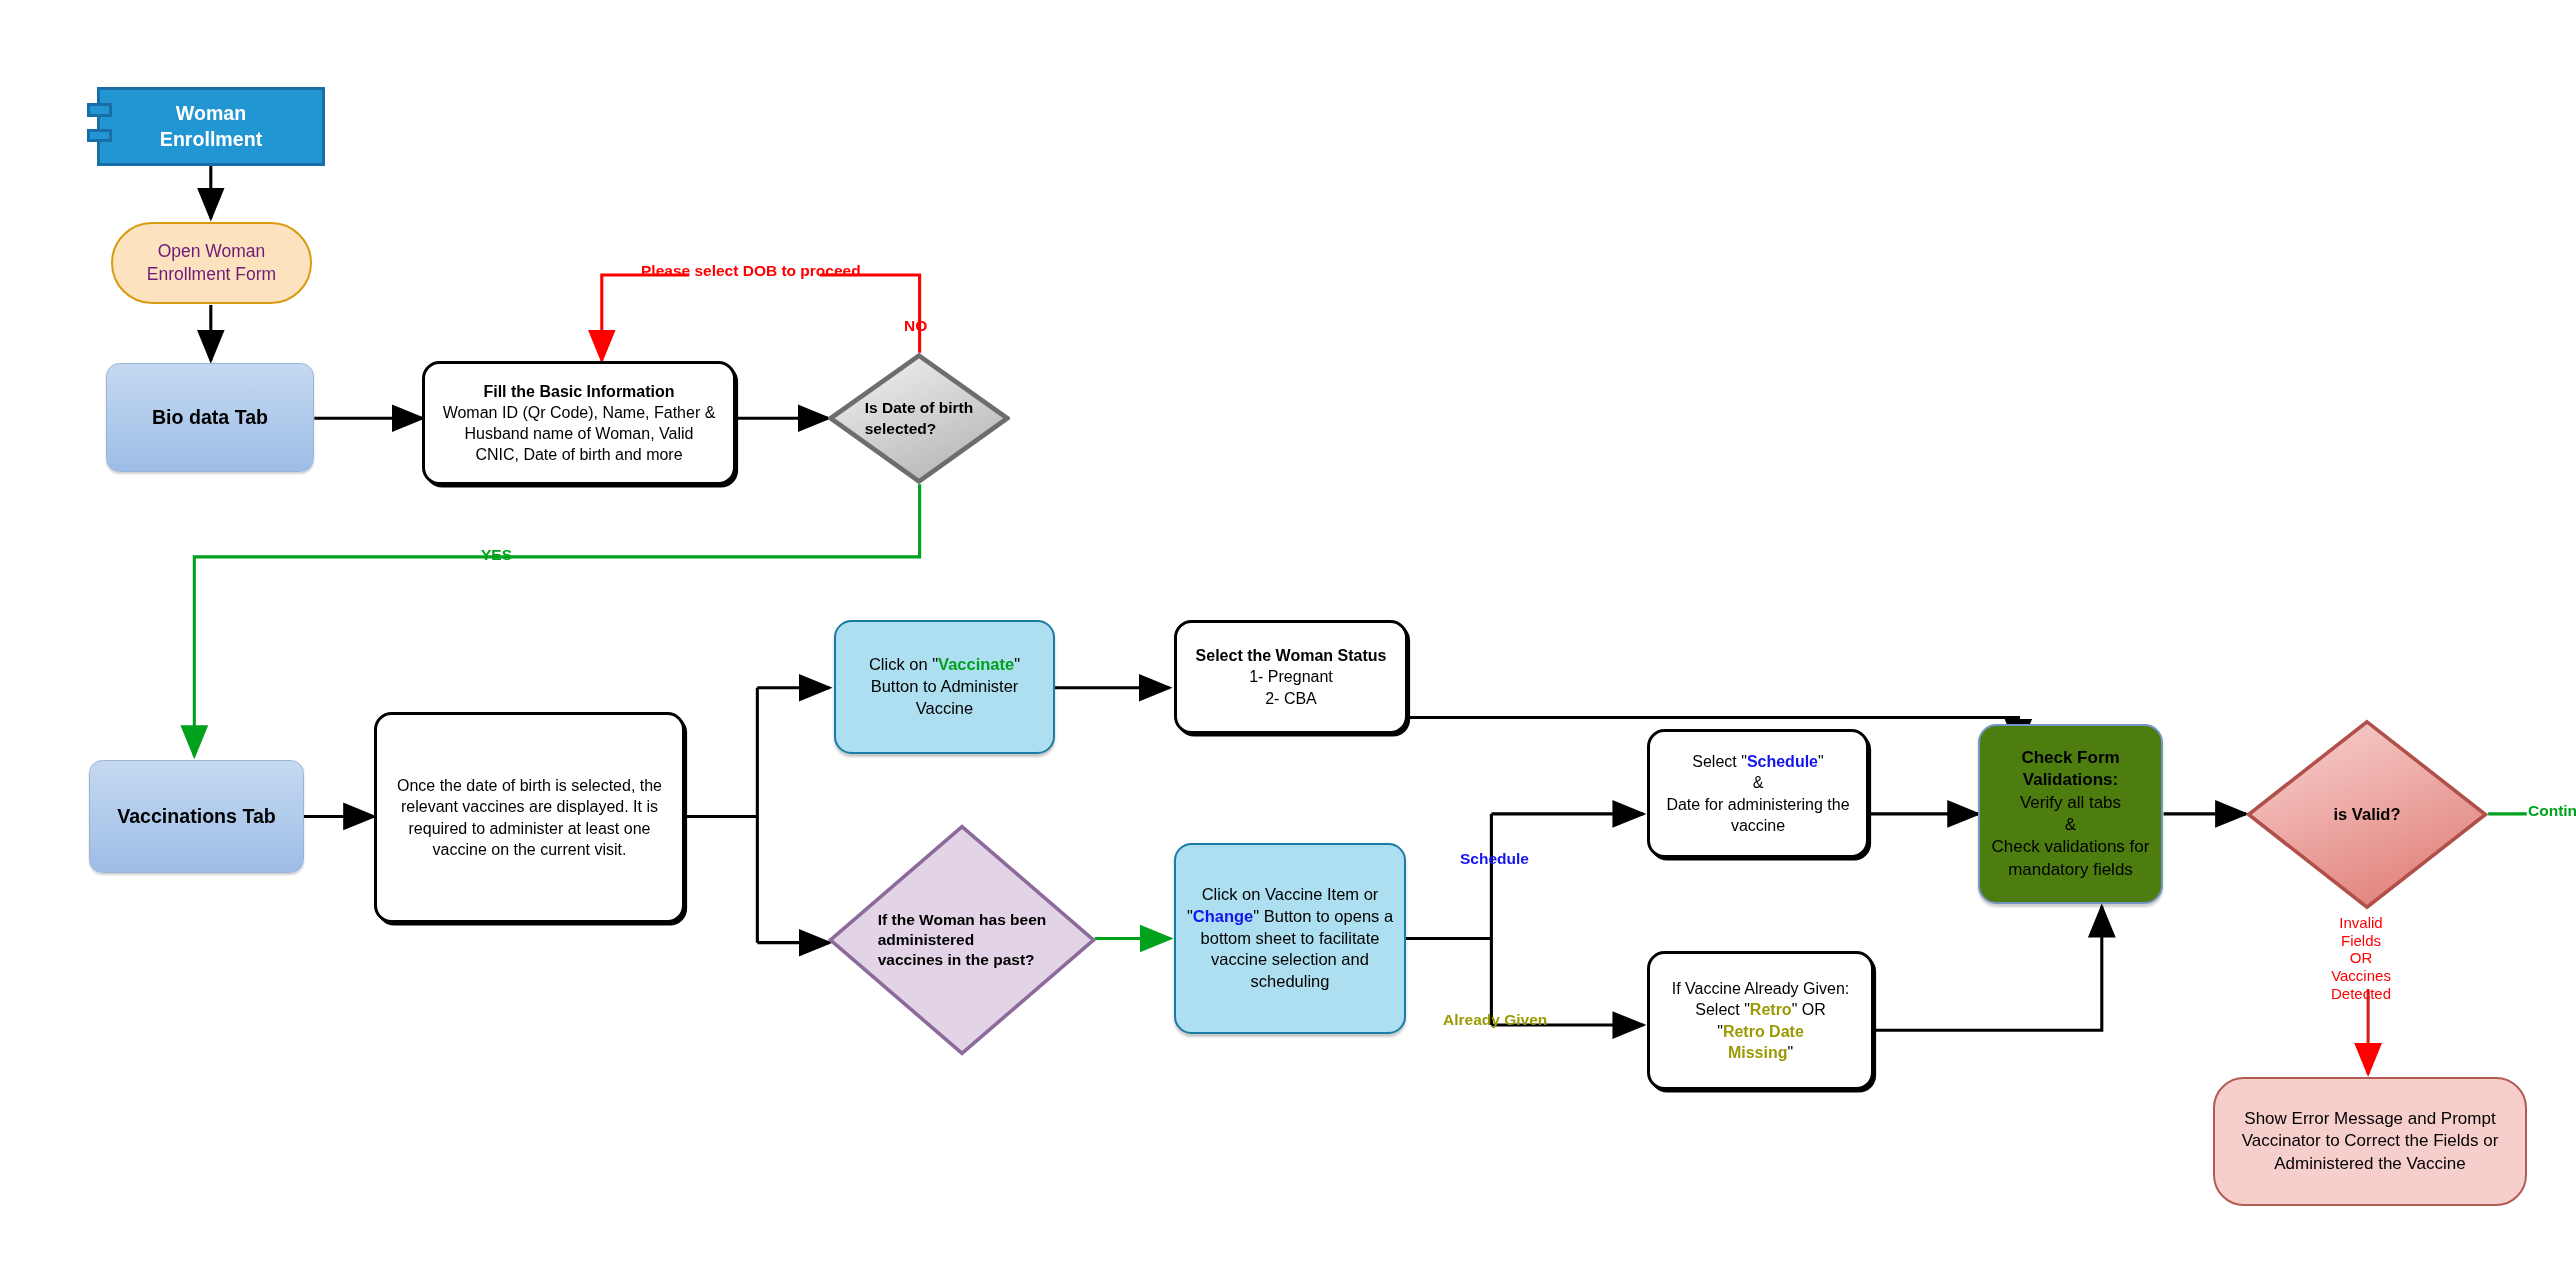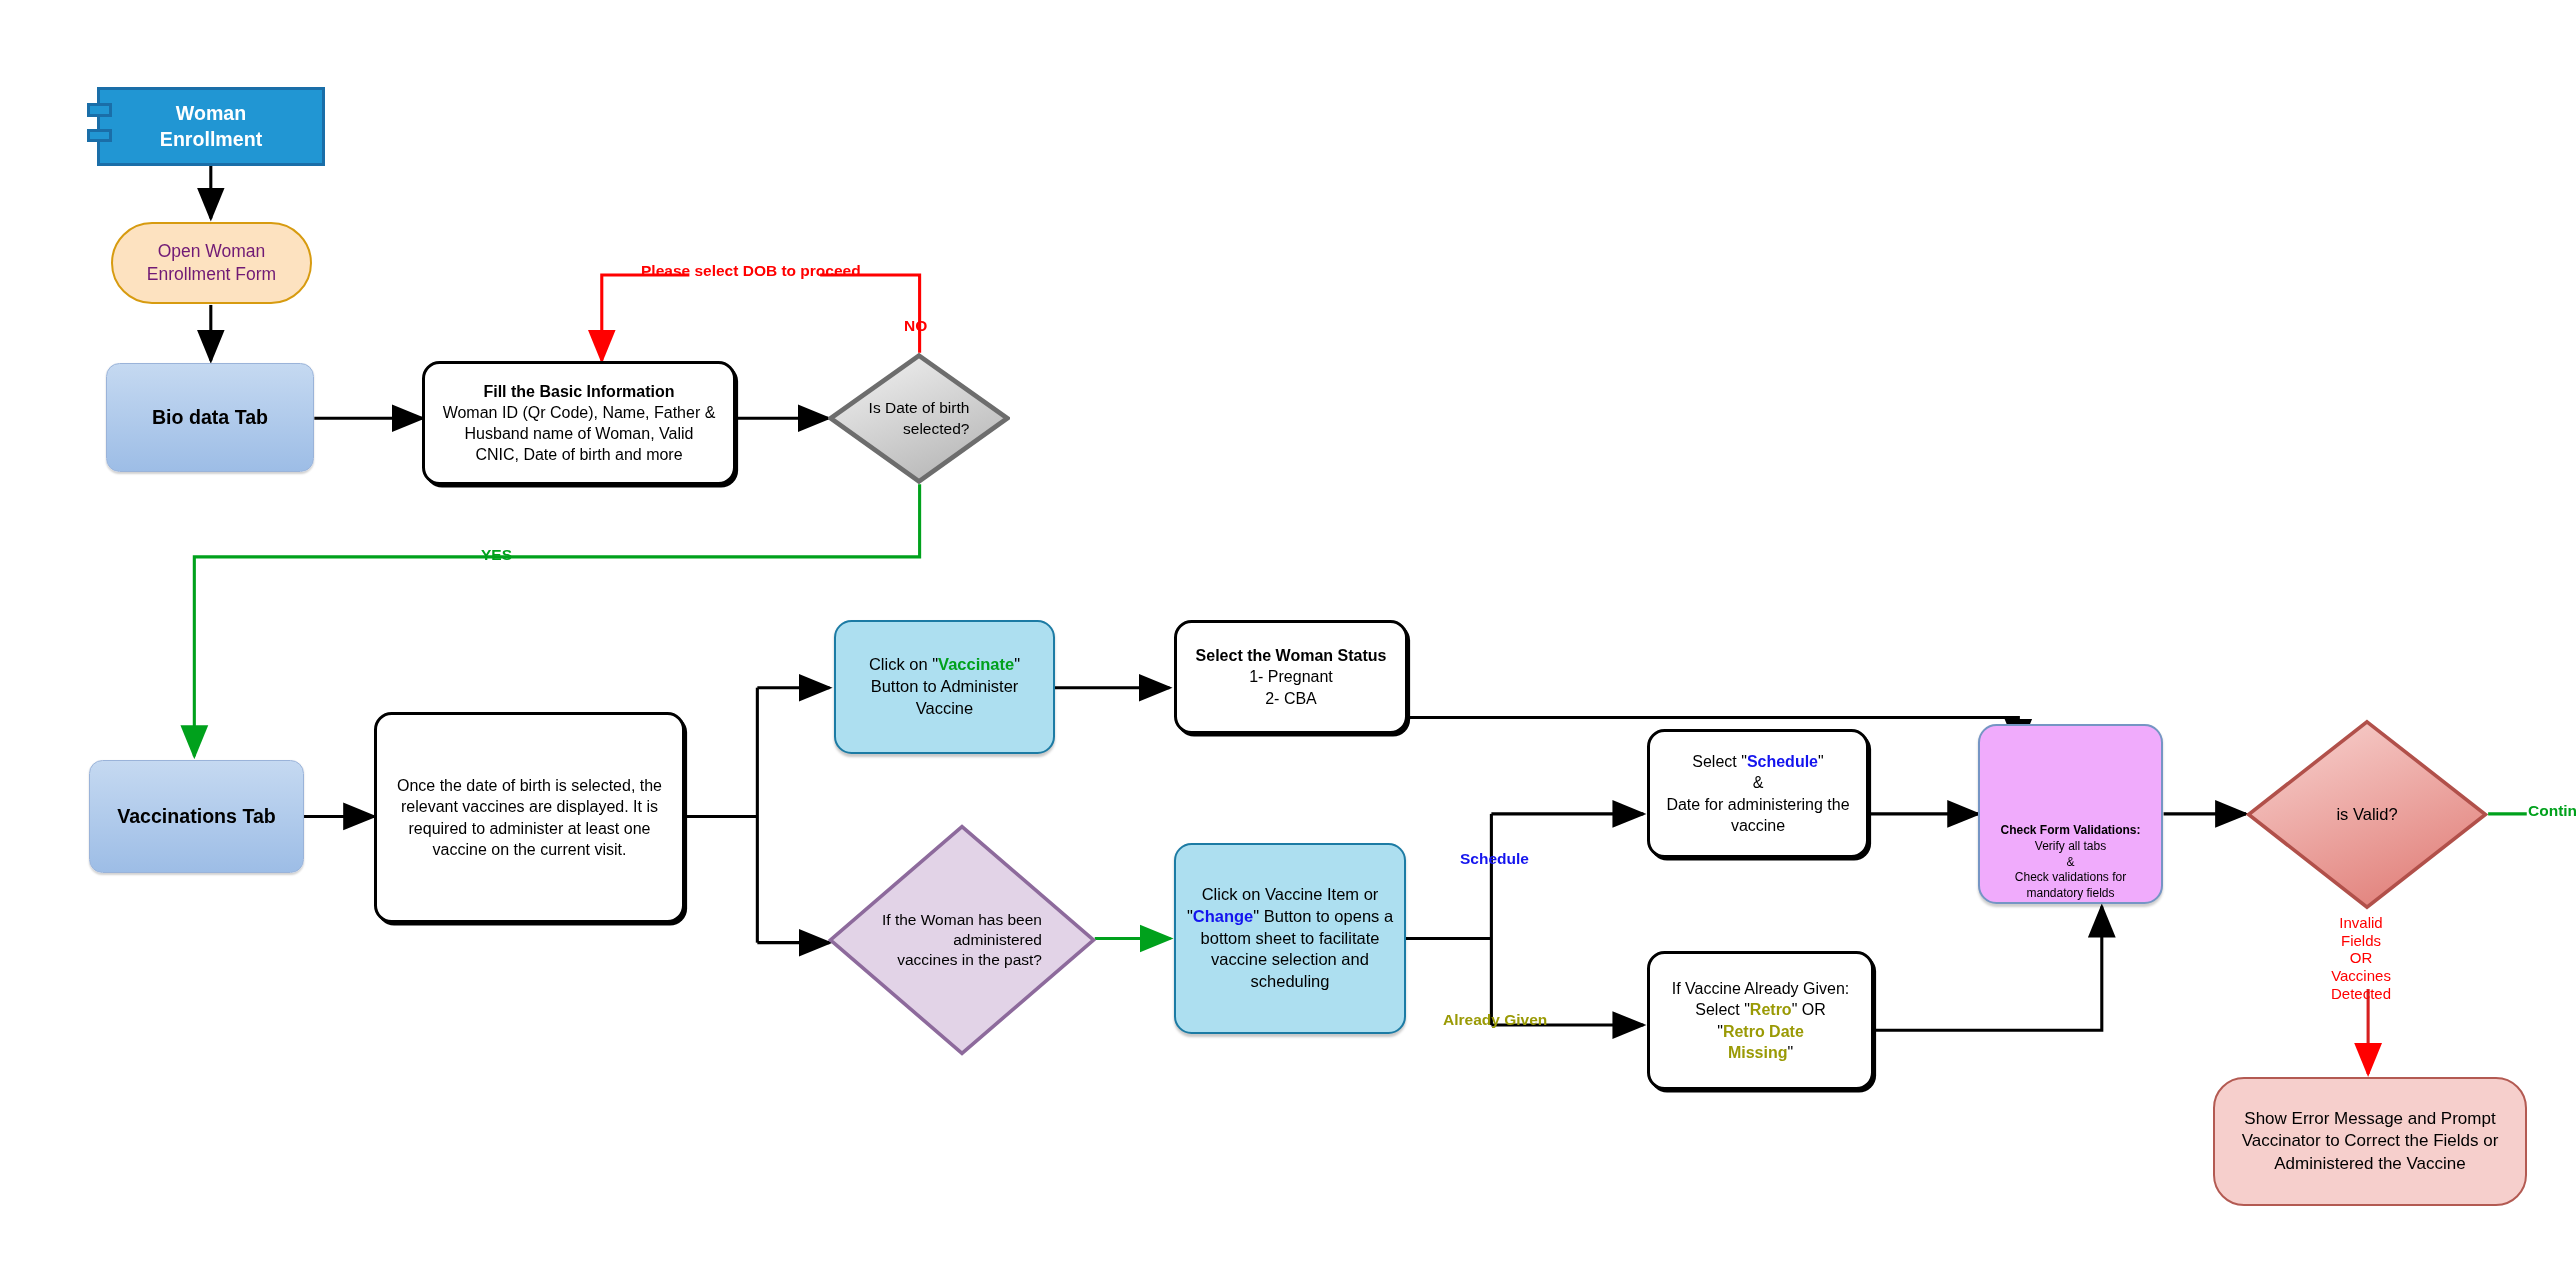--- a/index.html
+++ b/index.html
@@ -27,32 +27,31 @@
   }
   .proc-black{
     background:#ffffff;border:3.6px solid #000000;border-radius:17.5px;color:#000;font-size:16px;
     box-shadow:2.6px 3.1px 0 -0.5px rgba(0,0,0,1);
   }
   .proc-cyan{
     background:#addff0;border:2.6px solid #1c7ba4;border-radius:17.5px;color:#000;font-size:16.5px;
     box-shadow:0 2.1px 2.6px rgba(0,0,0,.22);
   }
   .proc-lightblue{
-    background:#f0abfc;border:2.6px solid #7595c4;border-radius:18.5px;color:#000;font-size:12px;
+    background:#4d7c0f;border:2.6px solid #7595c4;border-radius:18.5px;color:#000;font-size:17px;
     box-shadow:0 2.1px 2.6px rgba(0,0,0,.20);
-    align-items:flex-end;
   }
   .proc-pink{
     background:#f6cfcc;border:2.6px solid #b35a52;border-radius:31px;color:#000;font-size:17px;
   }
   .diamond{position:absolute;}
   .diamond svg{position:absolute;left:0;top:0;}
   .diamond .dlabel{position:absolute;left:0;top:0;width:100%;height:100%;
-    display:flex;align-items:center;justify-content:center;text-align:right;
-    font-size:15.5px;color:#000;line-height:1.3;padding:0 5.2px;box-sizing:border-box;}
+    display:flex;align-items:center;justify-content:center;text-align:left;
+    font-size:15.5px;color:#000;line-height:1.3;padding:0 5.2px;box-sizing:border-box;font-weight:bold;}
 
   .edge-label{position:absolute;font-weight:bold;white-space:nowrap;}
   .bold{font-weight:bold;}
   .green-t{color:#00a11c;}
   .blue-t{color:#1414ee;}
   .olive-t{color:#9a9a05;}
   .red-t{color:#ff0000;}
 
   svg.wires{position:absolute;left:0;top:0;width:3604px;height:1278px;pointer-events:none;}
 </style>

